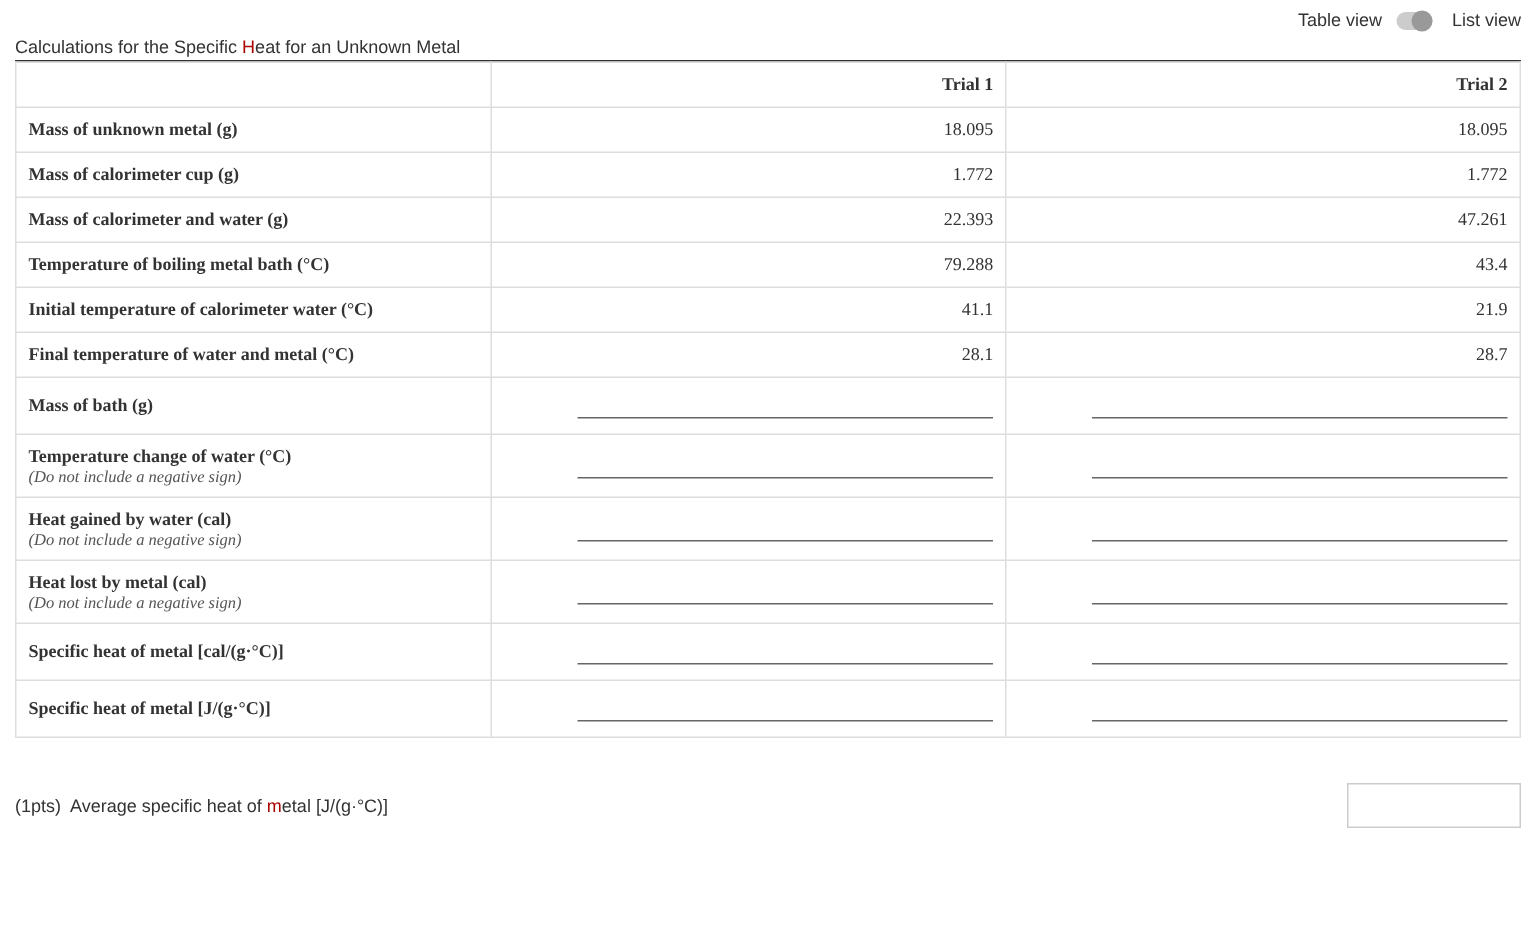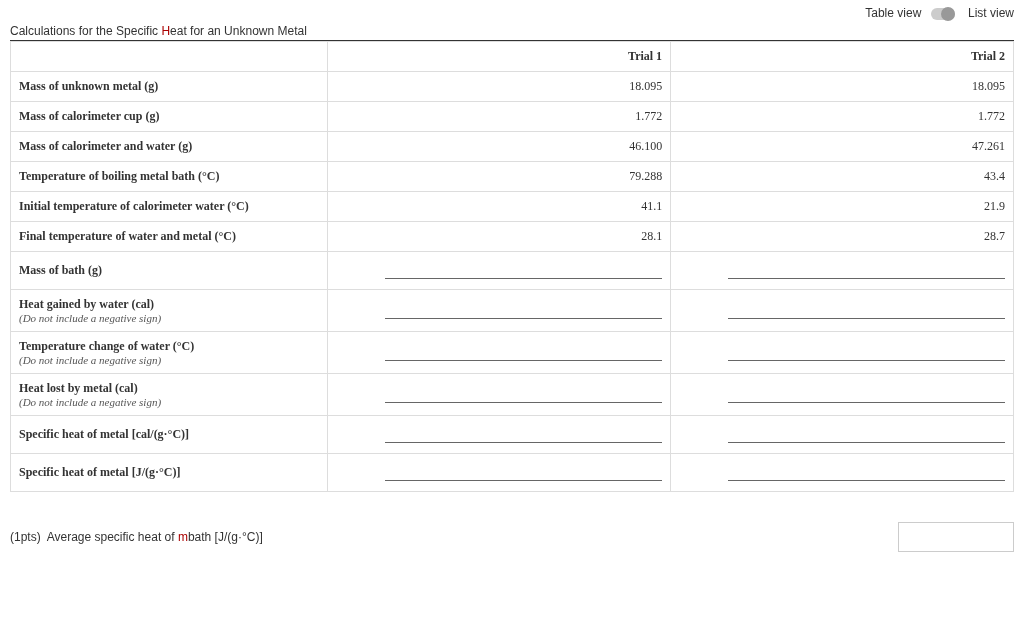--- a/index.html
+++ b/index.html
@@ -150,21 +150,21 @@
         <td class="val">18.095</td>
         <td class="val">18.095</td>
       </tr>
       <tr>
         <td>Mass of calorimeter cup (g)</td>
         <td class="val">1.772</td>
         <td class="val">1.772</td>
       </tr>
       <tr>
         <td>Mass of calorimeter and water (g)</td>
-        <td class="val">46.100</td>
+        <td class="val">22.393</td>
         <td class="val">47.261</td>
       </tr>
       <tr>
         <td>Temperature of boiling metal bath (°C)</td>
         <td class="val">79.288</td>
         <td class="val">43.4</td>
       </tr>
       <tr>
         <td>Initial temperature of calorimeter water (°C)</td>
         <td class="val">41.1</td>
@@ -178,30 +178,30 @@
       <tr class="input-row">
         <td>Mass of bath (g)</td>
         <td class="val">
           <div class="blank-line"></div>
         </td>
         <td class="val">
           <div class="blank-line"></div>
         </td>
       </tr>
       <tr class="input-row">
+        <td>Temperature change of water (°C)<span class="note">(Do not include a negative sign)</span></td>
+        <td class="val">
+          <div class="blank-line"></div>
+        </td>
+        <td class="val">
+          <div class="blank-line"></div>
+        </td>
+      </tr>
+      <tr class="input-row">
         <td>Heat gained by water (cal)<span class="note">(Do not include a negative sign)</span></td>
-        <td class="val">
-          <div class="blank-line"></div>
-        </td>
-        <td class="val">
-          <div class="blank-line"></div>
-        </td>
-      </tr>
-      <tr class="input-row">
-        <td>Temperature change of water (°C)<span class="note">(Do not include a negative sign)</span></td>
         <td class="val">
           <div class="blank-line"></div>
         </td>
         <td class="val">
           <div class="blank-line"></div>
         </td>
       </tr>
       <tr class="input-row">
         <td>Heat lost by metal (cal)<span class="note">(Do not include a negative sign)</span></td>
         <td class="val">
@@ -228,16 +228,16 @@
         <td class="val">
           <div class="blank-line"></div>
         </td>
       </tr>
     </tbody>
 </table>
 
 <div class="question-block">
   <div class="question-text">
     <span class="pts">(1pts)</span>&nbsp;
-    <span>Average specific heat of </span><span class="hl">m</span><span>bath [J/(g·°C)]</span>
+    <span>Average specific heat of </span><span class="hl">m</span><span>etal [J/(g·°C)]</span>
   </div>
   <input type="text" class="answer-input" style="">
 </div>
 
 </body></html>

